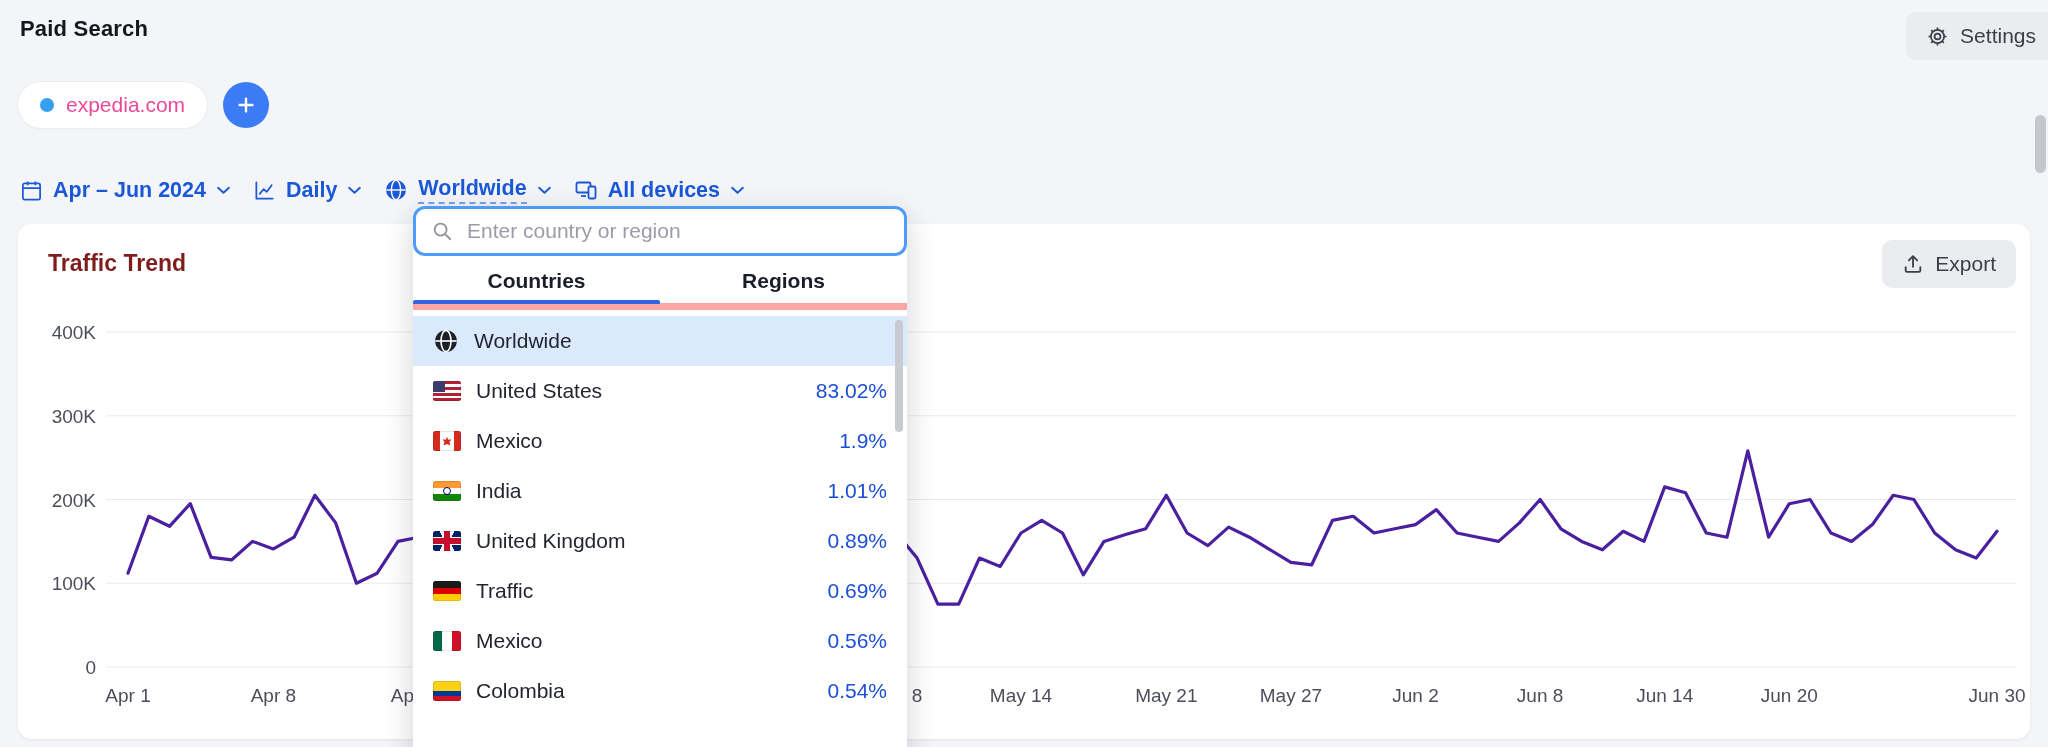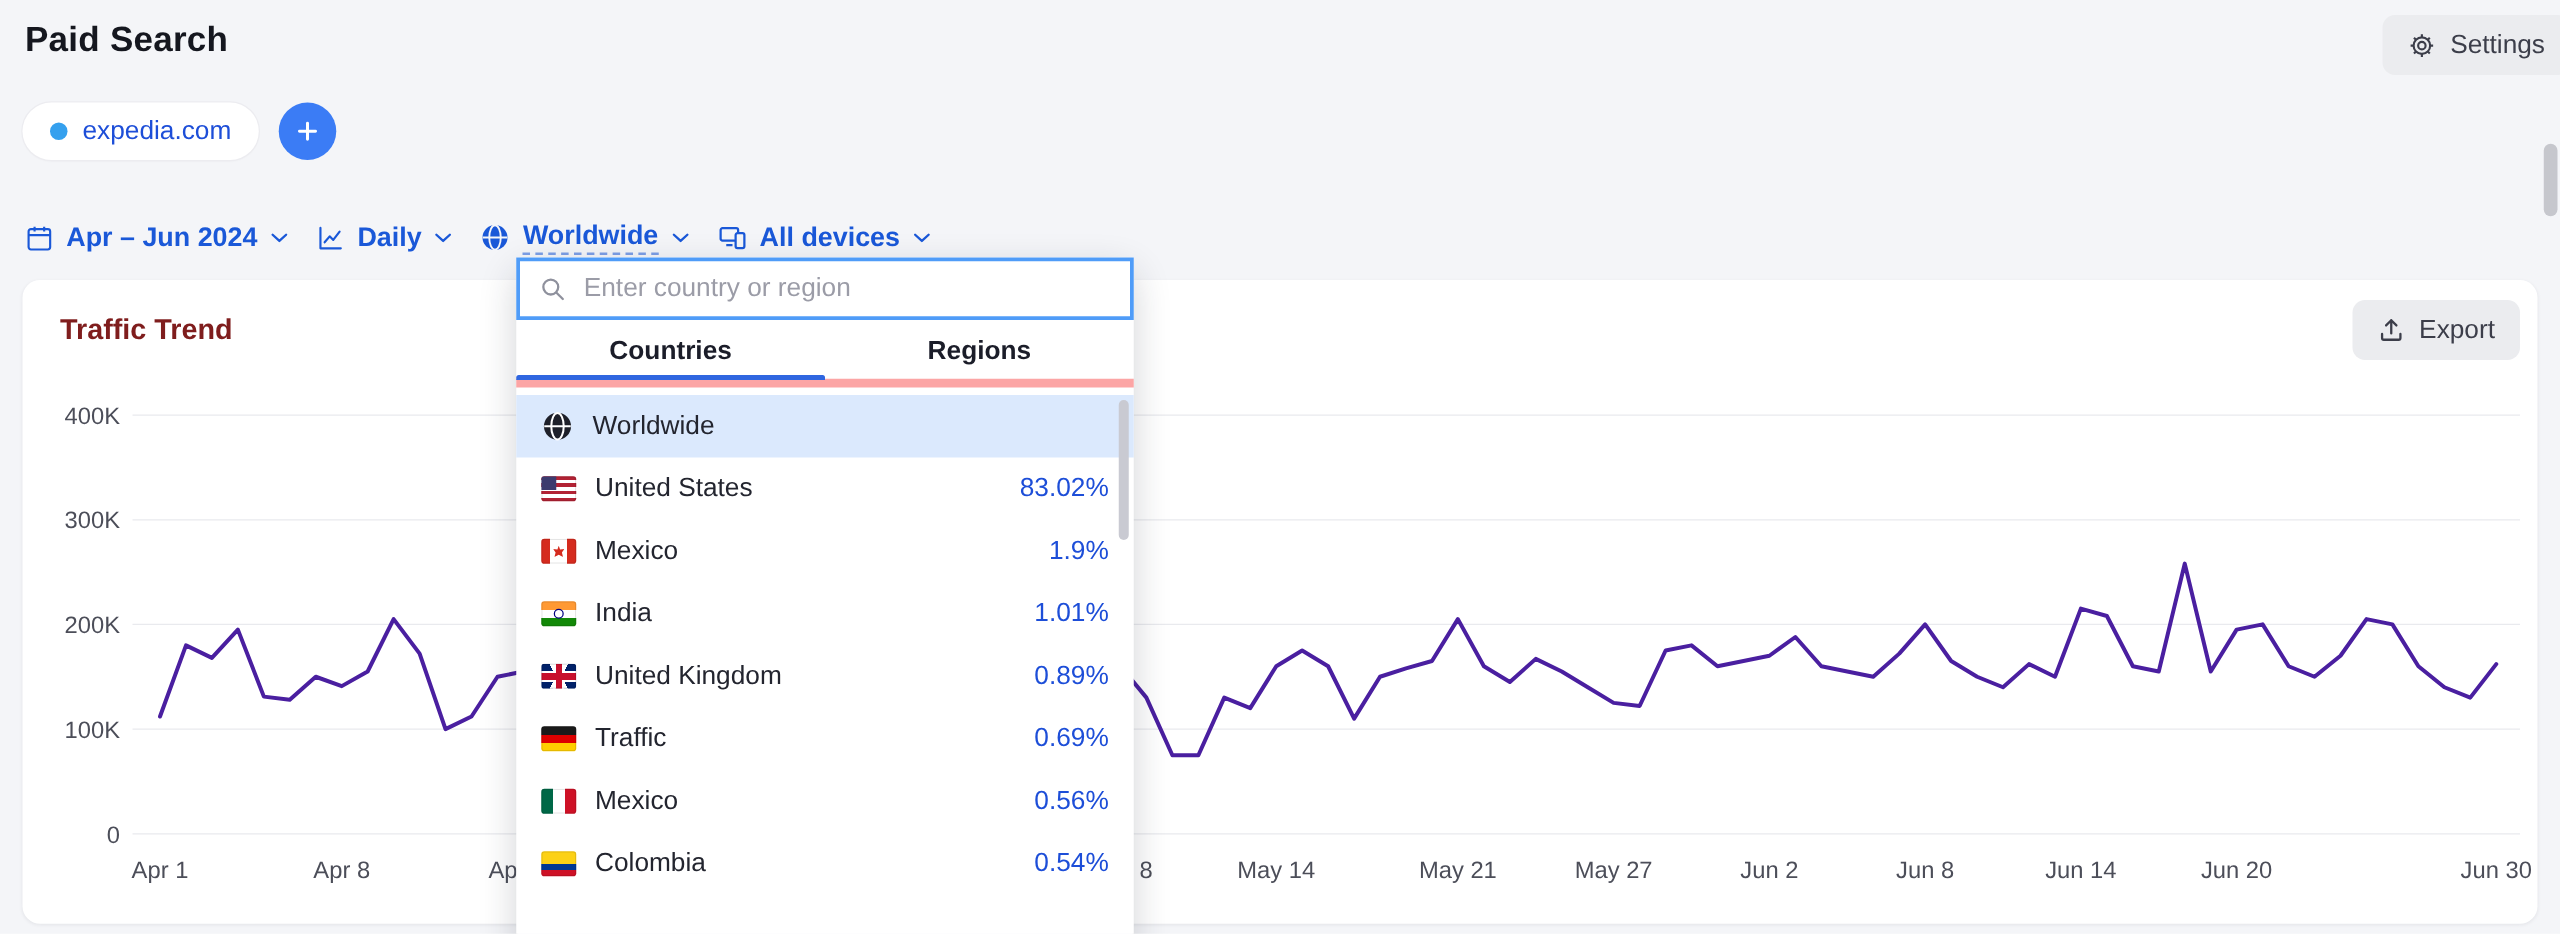--- a/index.html
+++ b/index.html
@@ -2,34 +2,34 @@
 <html style="--accent: #1a58d8;"><head>
 <meta charset="utf-8">
 <style>
   * { box-sizing: border-box; }
   html,body { margin:0; padding:0; }
   body {
     width:2048px; height:747px; overflow:hidden; position:relative;
     background:#f4f5f8; font-family:"Liberation Sans", sans-serif; color:#1b1d29;
   }
   
-  .page-title { font-size:28px; font-weight:700; color:#15171f; margin:16px 0 0 20px; letter-spacing:.2px; }
+  .page-title { font-size:22px; font-weight:700; color:#15171f; margin:16px 0 0 20px; letter-spacing:.2px; }
   .btn-gray {
     display:flex; align-items:center; gap:11px; background:#ebecef; border:none; cursor:pointer;
     border-radius:10px; padding:12px 20px; font-size:21px; color:#3c3e4a;
     font-family:"Liberation Sans", sans-serif;
   }
   .settings-btn { position:absolute; top:12px; right:-8px; }
   .page-scroll-thumb { position:absolute; right:2px; top:115px; width:11px; height:58px; border-radius:6px; background:#c6c7cd; }
 
   
   .chips { position:absolute; top:82px; left:18px; display:flex; align-items:center; gap:16px; }
   .chip {
     display:flex; align-items:center; gap:12px; height:46px; padding:0 22px;
-    background:#fff; border-radius:24px; font-size:21px; color:#1d4ed8;
+    background:#fff; border-radius:24px; font-size:21px; color:#ec4899;
     box-shadow:0 0 0 1px #ececf0, 0 1px 2px rgba(20,24,40,.04); cursor:pointer;
   }
   .chip .dot { width:14px; height:14px; border-radius:50%; background:#35a0ee; }
   .add-btn {
     width:46px; height:46px; border-radius:50%; border:none; background:#3b7cf5; color:#fff;
     display:flex; align-items:center; justify-content:center; cursor:pointer;
   }
 
   
   .filters { position:absolute; top:176px; left:20px; display:flex; align-items:center; gap:22px;font-weight:bold; }
@@ -48,21 +48,21 @@
   .grid { stroke:#e9eaee; stroke-width:1; }
   .ylab { font-size:19px; fill:#4c4e59; text-anchor:end; font-family:"Liberation Sans",sans-serif; }
   .xlab { font-size:19px; fill:#4c4e59; text-anchor:middle; font-family:"Liberation Sans",sans-serif; }
 
   
   .dropdown {
     position:absolute; left:413px; top:206px; width:494px; height:566px; z-index:20;
     background:#fff; border-radius:12px; box-shadow:0 10px 30px rgba(30,33,48,.20);
   }
   .search {
-    height:50px; border:3px solid #4f9cf8; border-radius:0; background:#fff;
+    height:50px; border:3px solid #4f9cf8; border-radius:12px; background:#fff;
     display:flex; align-items:center; gap:12px; padding:13px 15px;
   }
   .search input {
     border:none; outline:none; flex:1; font-size:21px; color:#24262f;
     font-family:"Liberation Sans", sans-serif; background:transparent;
   }
   .search input::placeholder { color:#9b9ca7; }
   .tabs { display:flex; height:52px; border-bottom:7px solid #fca5a5; margin-top:2px;text-align:right; }
   .tab { flex:1; display:flex; align-items:center; justify-content:center; font-size:21px; color:#1b1d29; position:relative; cursor:pointer;font-weight:bold; }
   .tab.active { font-weight:700; }

